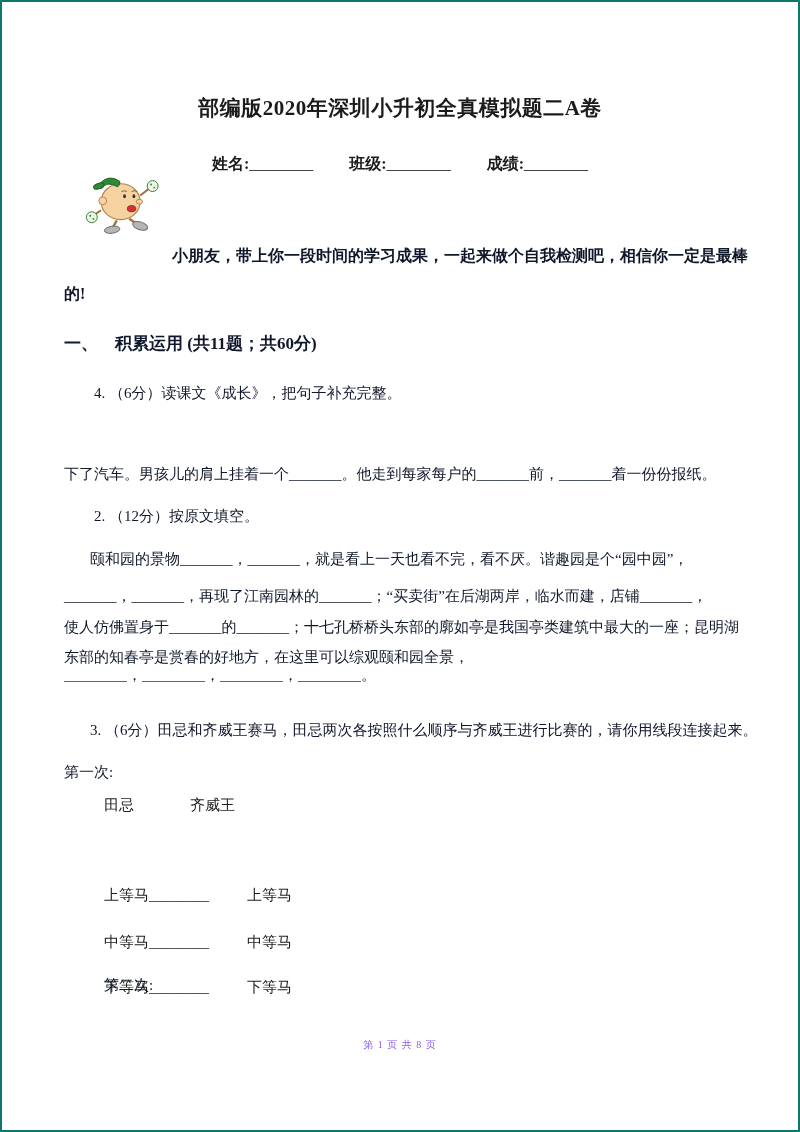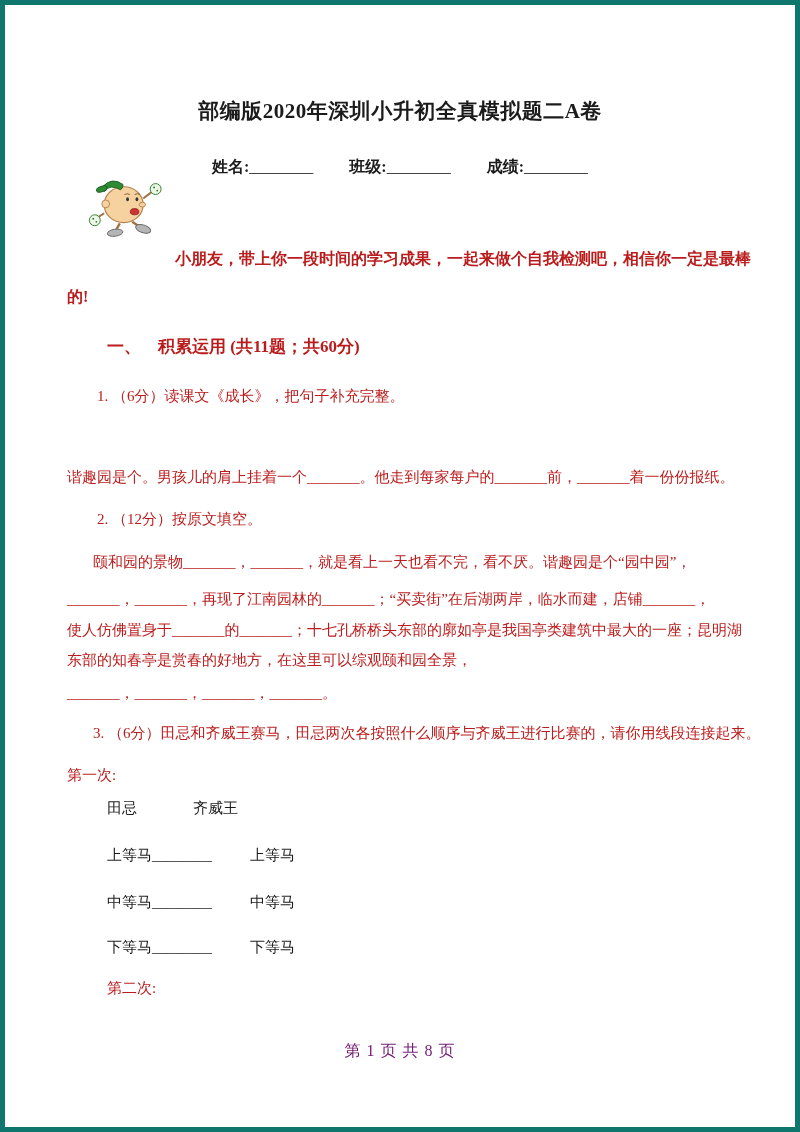--- a/index.html
+++ b/index.html
@@ -4,64 +4,64 @@
 <style>
   * { margin:0; padding:0; box-sizing:border-box; }
   html,body { background:#ffffff; }
   body {
     width:800px; height:1132px;
     font-family:"Liberation Serif","DejaVu Serif",serif;
     color:#1b1b1b;
   }
   .page {
     position:relative; width:800px; height:1132px;
-    background:#fff; border:5px solid #0f766e; overflow:hidden;
+    background:#fff; border:2px solid #0f766e; overflow:hidden;
   }
   .line {
     position:absolute; left:62px;
-    font-size:15px; line-height:1.4; white-space:nowrap; color:#b91c1c;
+    font-size:15px; line-height:1.4; white-space:nowrap; color:#0f172a;
   }
   .title {
     position:absolute; top:92px; left:0; width:100%;
     text-align:center; font-size:21px; font-weight:bold; letter-spacing:.5px;
   }
   .fields {
     position:absolute; top:152px; left:0; width:100%;
     display:flex; justify-content:center; gap:36px;
     font-size:16px; font-weight:600;
   }
   .fields .blank { font-weight:400; }
   .mascot { position:absolute; left:82px; top:170px; }
   .intro1 { top:243px; font-size:16px; font-weight:600; text-indent:108px; }
   .intro2 { top:281px; font-size:16px; font-weight:600; }
-  .section { top:330px; font-size:17px; font-weight:bold;margin-left:40px; }
+  .section { top:330px; font-size:17px; font-weight:bold; }
   .qheader { text-indent:30px; }
   .pindent { text-indent:26px; }
   .q1h { top:381px; }
   .q1l0 { top:424px; text-indent:30px; }
   .q1l1 { top:462px; }
   .q2h { top:504px; }
   .q2l0 { top:547px; }
   .q2l1 { top:584px;text-align:center; }
   .q2l2 { top:615px; }
   .q2l3 { top:645px; }
-  .q2l4 { top:678px; }
+  .q2l4 { top:664px;font-family:Liberation Mono, monospace; }
   .q3h { top:718px; }
   .firstlab { top:748px;margin-top:12px; }
   .mrow { position:absolute; left:102px; font-size:15px; white-space:nowrap; }
-  .mrow .lcol { display:inline-block; width:143px; }
+  .mrow .lcol { display:inline-block; width:143px;margin-top:43px; }
   .mrow .hcol { display:inline-block; width:86px; }
   .mhead { top:794px; }
   .mr0 { top:841px; }
   .mr1 { top:888px; }
   .mr2 { top:933px; }
   .secondlab { top:973px; left:102px; }
   .footer {
     position:absolute; top:1036px; left:0; width:100%;
-    text-align:center; font-size:16px; color:#701a75; letter-spacing:1px;
+    text-align:center; font-size:10px; color:#8b5cf6; letter-spacing:1px;
   }
 </style>
 </head>
 <body>
 
 <div class="page">
 
   <div class="title">部编版2020年深圳小升初全真模拟题二A卷</div>
 
   <div class="fields">
@@ -93,22 +93,22 @@
     <ellipse cx="64" cy="31" rx="1.8" ry="2.6" fill="#333"></ellipse>
     <ellipse cx="71" cy="38" rx="4" ry="3" fill="#f6d2a0" stroke="#b5824e" stroke-width="1.2"></ellipse>
     <ellipse cx="61" cy="47" rx="5.5" ry="4" fill="#cc3333" stroke="#8b1f1f" stroke-width="1"></ellipse>
   </svg>
 
   <div class="line intro1">小朋友，带上你一段时间的学习成果，一起来做个自我检测吧，相信你一定是最棒</div>
   <div class="line intro2">的!</div>
 
   <div class="line section">一、　积累运用 (共11题；共60分)</div>
 
-  <div class="line q1h qheader">1. （6分）读课文《成长》，把句子补充完整。</div>
-  <div class="line q1l1">谐趣园是个。男孩儿的肩上挂着一个_______。他走到每家每户的_______前，_______着一份份报纸。</div>
+  <div class="line q1h qheader">4. （6分）读课文《成长》，把句子补充完整。</div>
+  <div class="line q1l1">下了汽车。男孩儿的肩上挂着一个_______。他走到每家每户的_______前，_______着一份份报纸。</div>
 
   <div class="line q2h qheader">2. （12分）按原文填空。</div>
   <div class="line q2l0 pindent">颐和园的景物_______，_______，就是看上一天也看不完，看不厌。谐趣园是个“园中园”，</div>
   <div class="line q2l1">_______，_______，再现了江南园林的_______；“买卖街”在后湖两岸，临水而建，店铺_______，</div>
   <div class="line q2l3">东部的知春亭是赏春的好地方，在这里可以综观颐和园全景，</div>
   <div class="line q2l2">使人仿佛置身于_______的_______；十七孔桥桥头东部的廓如亭是我国亭类建筑中最大的一座；昆明湖</div>
   <div class="line q2l4">_______，_______，_______，_______。</div>
 
   <div class="line q3h pindent">3. （6分）田忌和齐威王赛马，田忌两次各按照什么顺序与齐威王进行比赛的，请你用线段连接起来。</div>
   <div class="line firstlab">第一次:</div>

